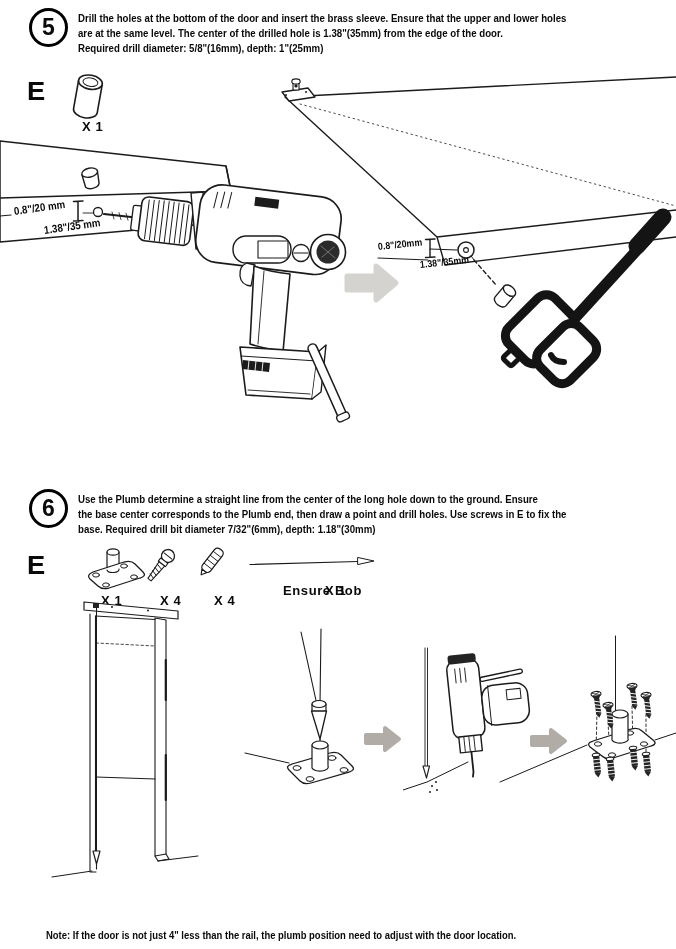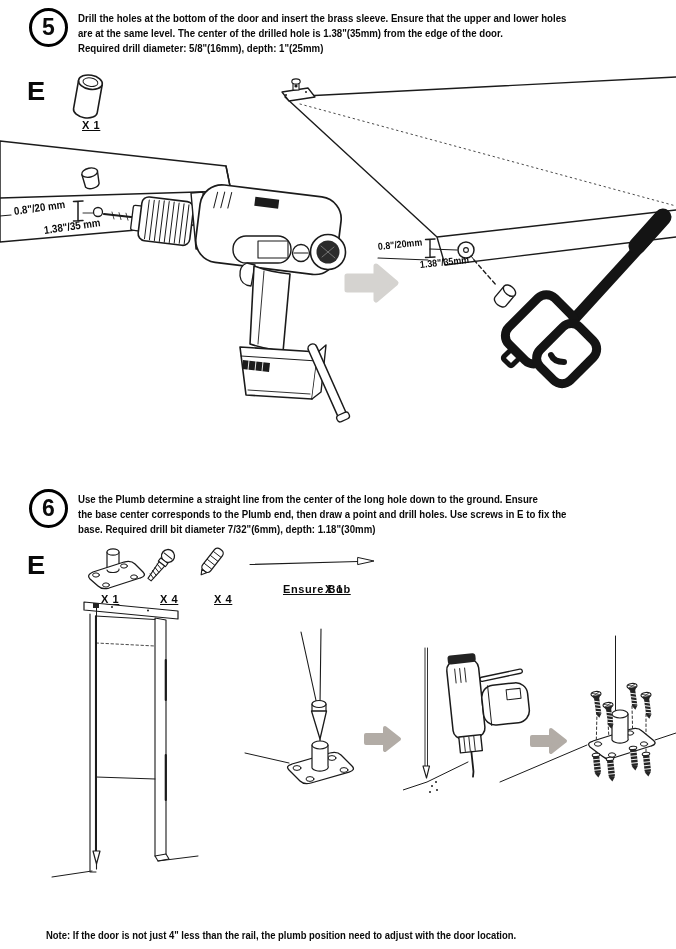--- a/index.html
+++ b/index.html
@@ -5,21 +5,21 @@
   html,body{margin:0;padding:0;background:#ffffff;}
   #page{position:relative;width:676px;height:949px;background:#ffffff;overflow:hidden;
         font-family:"Liberation Sans","DejaVu Sans",sans-serif;color:#0a0a0a;}
   .abs{position:absolute;}
   .badge{width:33px;height:33px;border:3.2px solid #000;border-radius:50%;
          display:flex;align-items:center;justify-content:center;
          font-size:23px;font-weight:bold;background:#fff;}
   .instr{font-weight:bold;font-size:11.5px;line-height:15px;white-space:nowrap;
          transform:scaleX(0.84);transform-origin:0 0;letter-spacing:0;}
   .kit-letter{font-size:26px;font-weight:bold;transform:scaleX(1.05);transform-origin:0 0;line-height:1;}
-  .qty{font-size:11px;font-weight:bold;letter-spacing:0.6px;white-space:nowrap;text-decoration:underline;}
+  .qty{font-size:13px;font-weight:bold;letter-spacing:0.6px;white-space:nowrap;}
   .dim{position:absolute;font-weight:bold;white-space:nowrap;transform-origin:0 50%;}
   .dim.big{font-size:11px;transform:rotate(-8deg) scaleX(0.88);}
   .dim.small{font-size:10px;transform:rotate(-6deg) scaleX(0.88);}
   .note{font-weight:bold;font-size:11px;white-space:nowrap;
         transform:scaleX(0.86);transform-origin:0 0;}
   svg{display:block;}
 </style>
 </head>
 <body>
 

